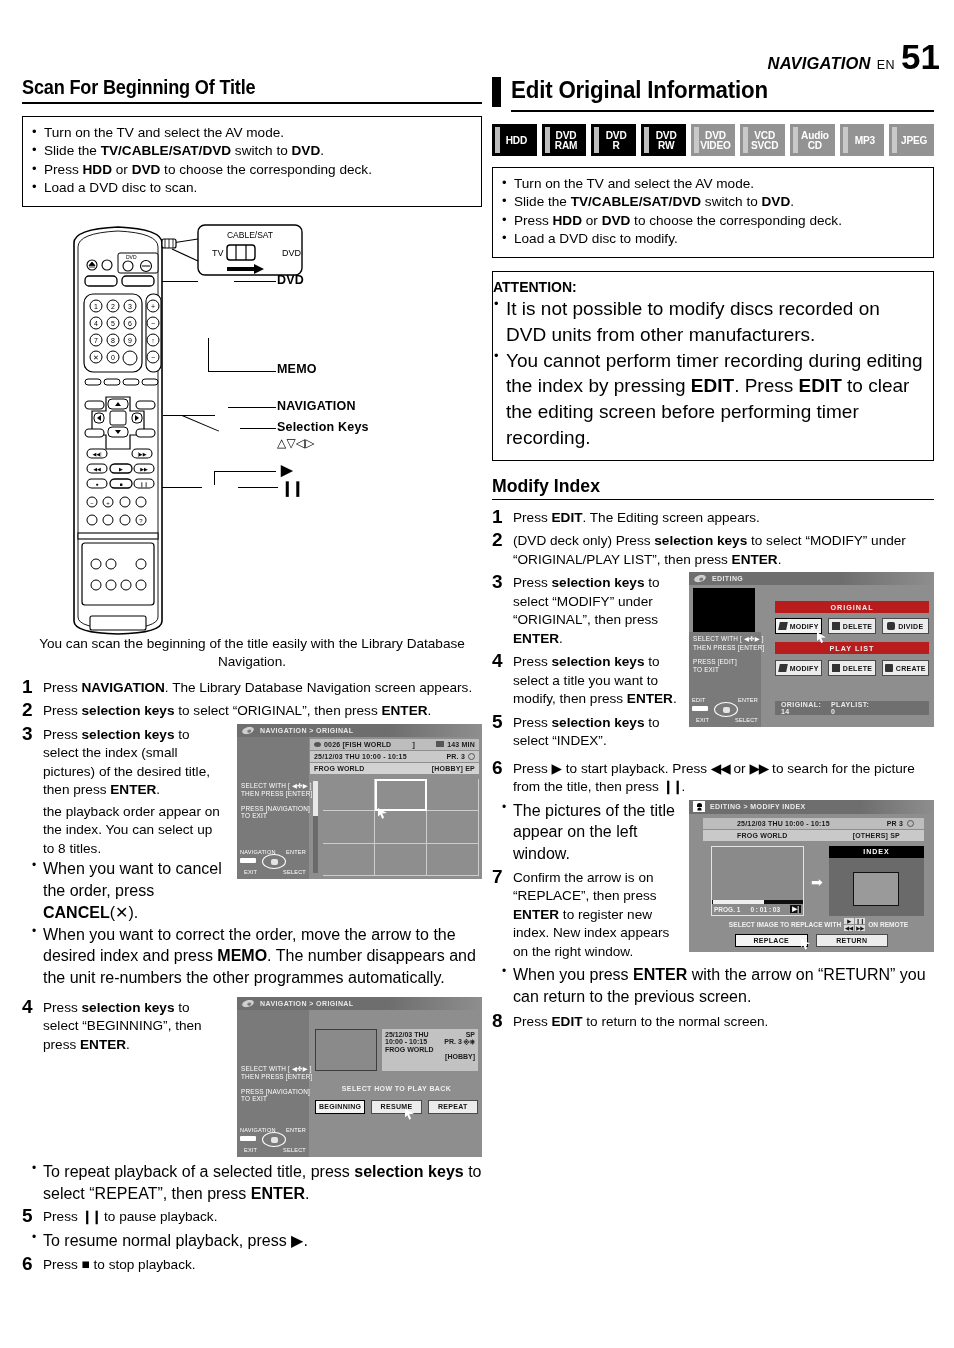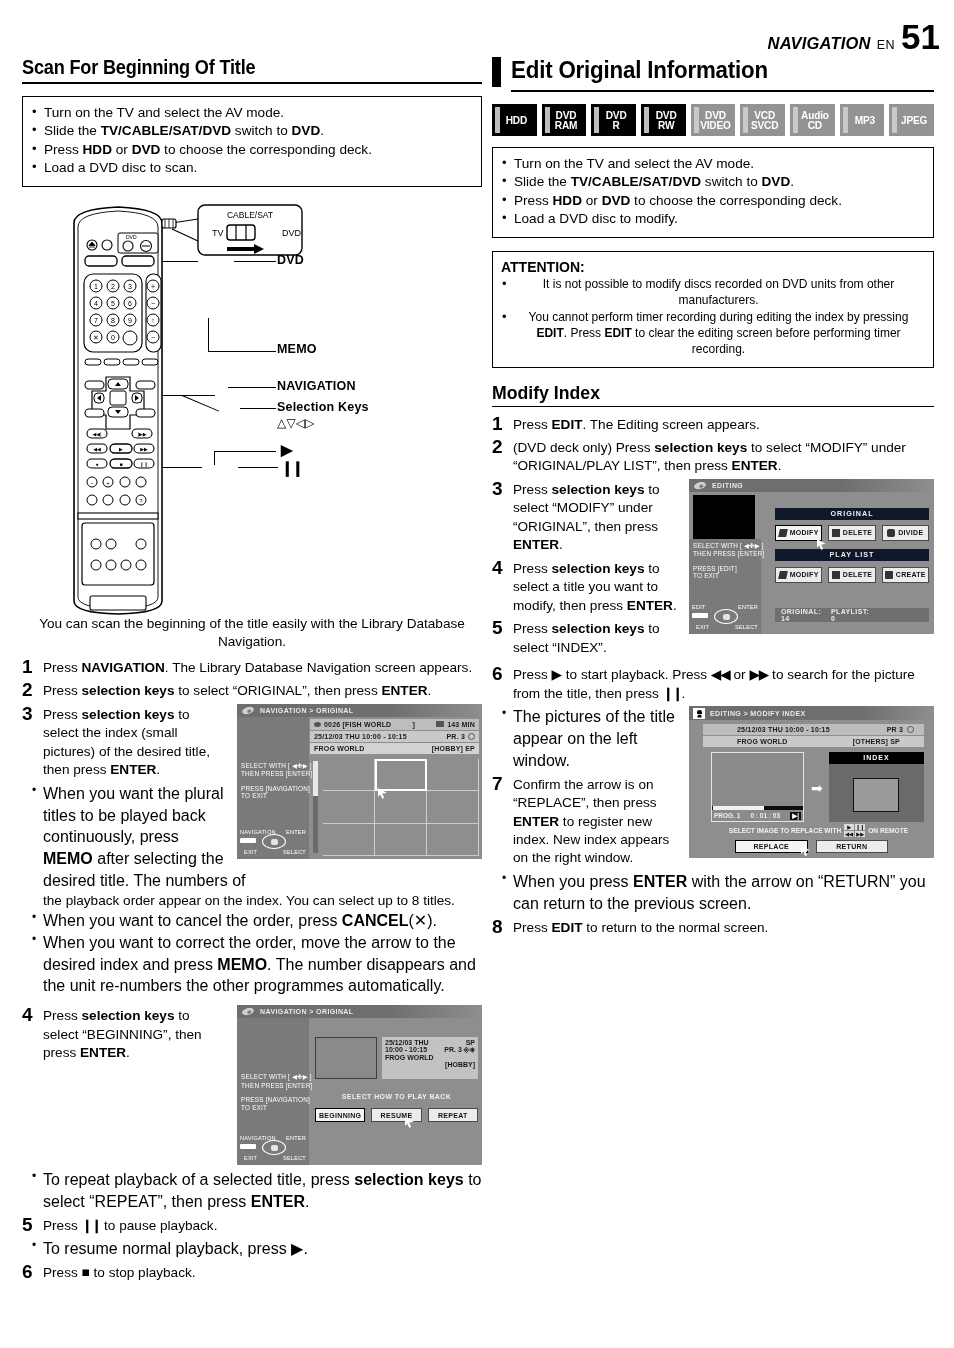--- a/index.html
+++ b/index.html
@@ -5,21 +5,21 @@
   * { box-sizing: border-box; }
   html, body { margin:0; padding:0; }
   body {
     width: 954px; height: 1348px;
     background: #ffffff;
     font-family: "Liberation Sans", sans-serif;
     color: #000;
     position: relative;
     overflow: hidden;
   }
-  .page { position:relative; width:954px; height:1004px; padding: 0; }
+  .page { position:relative; width:954px; height:1004px; padding: 0; margin-top: 20px; }
 
   
   .topbar { position:absolute; right:14px; top:22px; display:flex; align-items:baseline; gap:6px; }
   .topbar .nav-word { font-style:italic; font-weight:bold; font-size:16.5px; letter-spacing:.2px; }
   .topbar .en { font-size:12.5px; font-weight:normal; letter-spacing:.5px; }
   .topbar .pageno { font-size:35px; font-weight:bold; line-height:.85; }
 
   
   .col-left { position:absolute; left:22px; top:56px; width:460px; }
   .col-right { position:absolute; left:492px; top:56px; width:442px; }
@@ -42,24 +42,24 @@
 
   
   .notebox { border:1.6px solid #000; padding:7px 10px 8px 8px; }
   .notebox ul { margin:0; padding:0; list-style:none; }
   .notebox li { font-size:13.6px; line-height:1.36; padding-left:13px; position:relative; }
   .notebox li:before {
     content:"\2022"; position:absolute; left:1px; top:-1px; font-size:13px;
   }
   b, strong { font-weight:bold; }
 
-  .attbox { border:1.6px solid #000; padding:7px 10px 9px 8px; margin-top:13px; }
+  .attbox { border:1.6px solid #000; padding:7px 10px 9px 0; margin-top:13px; }
   .attbox .att-title { font-size:14px; font-weight:bold; margin-bottom:1px; }
   .attbox ul { margin:0; padding:0; list-style:none; }
-  .attbox li { font-size:12px; line-height:1.36; padding-left:13px; position:relative; margin-bottom:0px;text-align:center; }
+  .attbox li { font-size:19px; line-height:1.36; padding-left:13px; position:relative; margin-bottom:0px; }
   .attbox li:before { content:"\2022"; position:absolute; left:1px; top:-1px; font-size:13px; }
 
   
   .badges { display:flex; gap:5px; margin:9px 0 11px 0; }
   .badge {
     width:47px; height:32px; display:flex; align-items:center; justify-content:center;
     position:relative; color:#fff; font-weight:bold; font-size:11px; line-height:10.5px;
     text-align:center; letter-spacing:-0.2px;
   }
   .badge .lbl { position:relative; z-index:2; padding-left:5px; transform:scaleX(0.92); }
@@ -133,21 +133,21 @@
     position:absolute; width:9px; height:11px; background:#fff; z-index:9;
     clip-path: polygon(0 0, 0 78%, 26% 60%, 48% 100%, 68% 88%, 46% 50%, 100% 46%);
     filter: drop-shadow(0.5px 0.5px 0 #333);
   }
 
   .osd-btn {
     background:#ececec; color:#111; font-size:7px; font-weight:bold; letter-spacing:.3px;
     display:flex; align-items:center; justify-content:center; border:1.4px solid #4a4a4a;
   }
   .osd-btn.sel { border:1.8px solid #000; background:#f4f4f4; }
-  .osd-hdr { background:#0f172a; color:#f0f0f0; font-size:7.2px; font-weight:bold;
+  .osd-hdr { background:#b91c1c; color:#f0f0f0; font-size:7.2px; font-weight:bold;
       letter-spacing:1px; display:flex; align-items:center; justify-content:center; }
   .osd-foot { background:#6f6f6f; color:#ededed; font-size:7px; font-weight:bold; letter-spacing:.4px;
       display:flex; align-items:center; }
 
   
   .remote-area { position:relative; width:460px; height:420px; margin-top:14px; }
   .rlabel { position:absolute; font-size:12.5px; font-weight:bold; letter-spacing:.2px; }
   .rline { position:absolute; background:#000; height:1.4px; }
   .rline.v { width:1.4px; height:auto; }
 </style>
@@ -428,21 +428,20 @@
               <div class="grid-cell"></div>
             </div>
             <div class="cursor-arrow" style="left:141px; top:84px;"></div>
           </div>
         </div>
 
         <div class="step">
           <div class="num">3</div>
           <div class="body">Press <b>selection keys</b> to select the index (small pictures) of the desired title, then press <b>ENTER</b>.</div>
         </div>
-        <div class="bullet">When you want the plural titles to be played back continuously, press <b>MEMO</b> after selecting the desired title. The numbers of</div>
         <div class="para" style="margin-left:21px;">the playback order appear on the index. You can select up to 8 titles.</div>
         <div class="bullet">When you want to cancel the order, press <b>CANCEL</b>(✕).</div>
         <div class="bullet">When you want to correct the order, move the arrow to the desired index and press <b>MEMO</b>. The number disappears and the unit re-numbers the other programmes automatically.</div>
       </div>
 
       <div style="overflow:hidden; margin-top:8px;">
         <div class="shot-wrap">
           <div class="osd" style="width:245px; height:160px; position:relative;">
             <div class="title-bar">
               <span class="disc-ico"></span>

